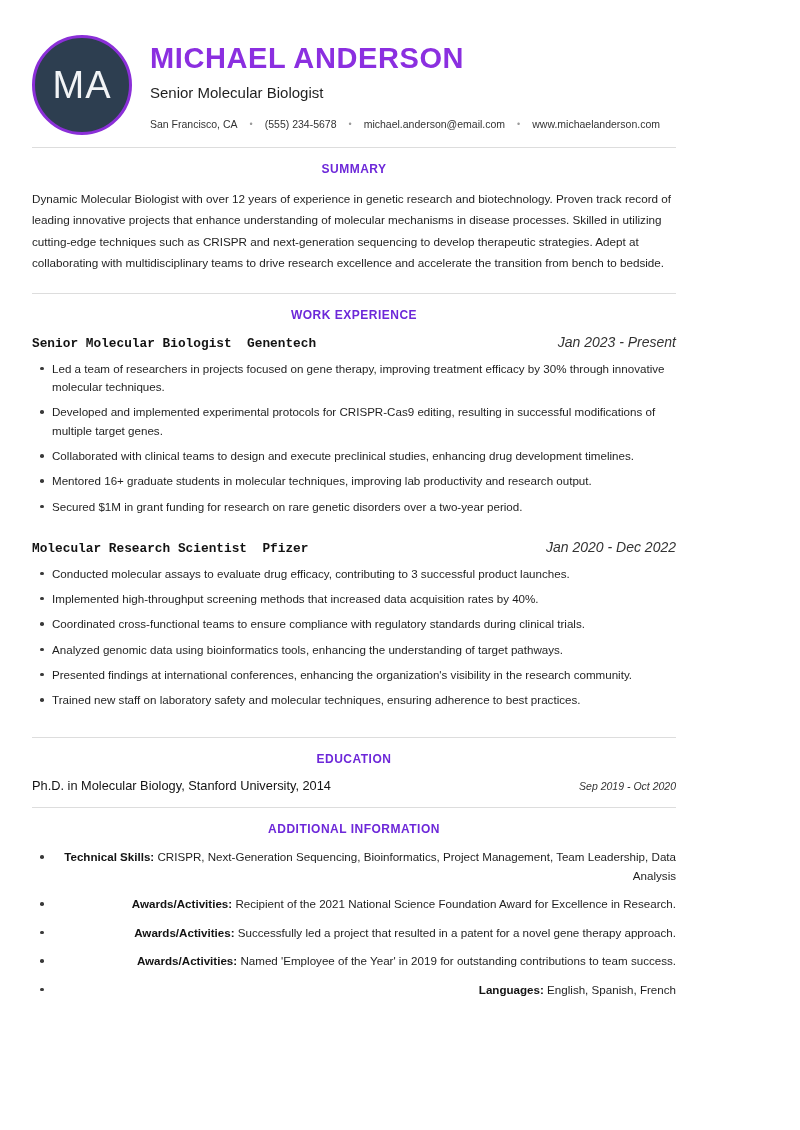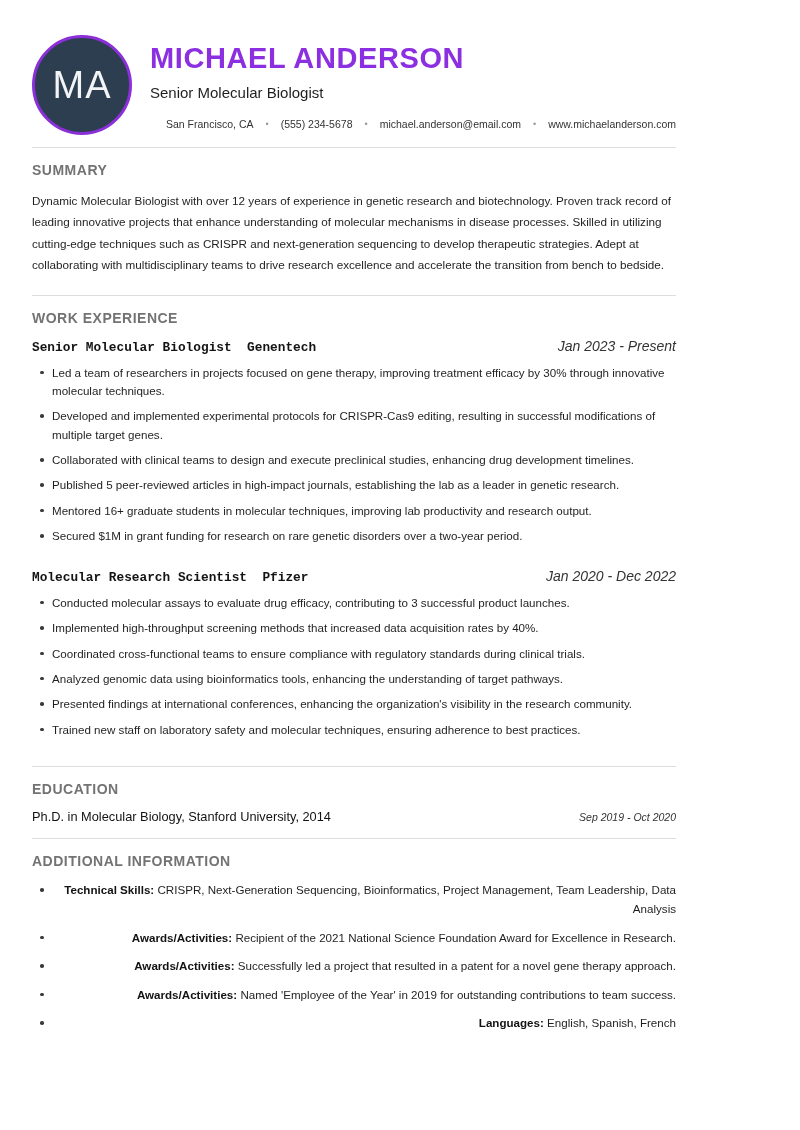--- a/index.html
+++ b/index.html
@@ -72,21 +72,20 @@
   .job-title {
     font-size: 15px;
     font-weight: 400;
     color: #1f1f1f;
     line-height: 1.3;
     margin-bottom: 14px;
   }
 
   .contact-line {
     display: flex;
-    justify-content: flex-end;
     align-items: center;
     flex-wrap: wrap;
     font-size: 10.5px;
     color: #333333;
     line-height: 1.4;
   }
 
   .contact-item { white-space: nowrap; }
 
   .contact-sep {
@@ -99,25 +98,26 @@
   .divider {
     height: 1px;
     background: #dddddd;
     width: 100%;
   }
 
   
   .section { padding-top: 14px; }
 
   .section-title {
-    color: #737373;
-    font-size: 14px;
+    color: #6d28d9;
+    font-size: 12px;
     font-weight: bold;
     letter-spacing: 0.5px;
     margin-bottom: 12px;
+    text-align: center;
   }
 
   .summary-text {
     font-size: 11.7px;
     line-height: 1.82;
     color: #1f1f1f;
     text-align: left;
   }
 
   .section-gap-sm { height: 13px; }
@@ -273,21 +273,20 @@
     <div id="jobs-container">
         <div class="job">
           <div class="job-head">
             <div class="job-role">Senior Molecular Biologist&nbsp;&nbsp;<span class="job-company">Genentech</span></div>
             <div class="job-dates">Jan 2023 - Present</div>
           </div>
           <ul class="bullets">
             <li>Led a team of researchers in projects focused on gene therapy, improving treatment efficacy by 30% through innovative molecular techniques.</li>
             <li>Developed and implemented experimental protocols for CRISPR-Cas9 editing, resulting in successful modifications of multiple target genes.</li>
             <li>Collaborated with clinical teams to design and execute preclinical studies, enhancing drug development timelines.</li>
-            <li>Published 5 peer-reviewed articles in high-impact journals, establishing the lab as a leader in genetic research.</li>
             <li>Mentored 16+ graduate students in molecular techniques, improving lab productivity and research output.</li>
             <li>Secured $1M in grant funding for research on rare genetic disorders over a two-year period.</li>
           </ul>
         </div>
         <div class="job-spacer"></div>
         <div class="job">
           <div class="job-head">
             <div class="job-role">Molecular Research Scientist&nbsp;&nbsp;<span class="job-company">Pfizer</span></div>
             <div class="job-dates">Jan 2020 - Dec 2022</div>
           </div>

